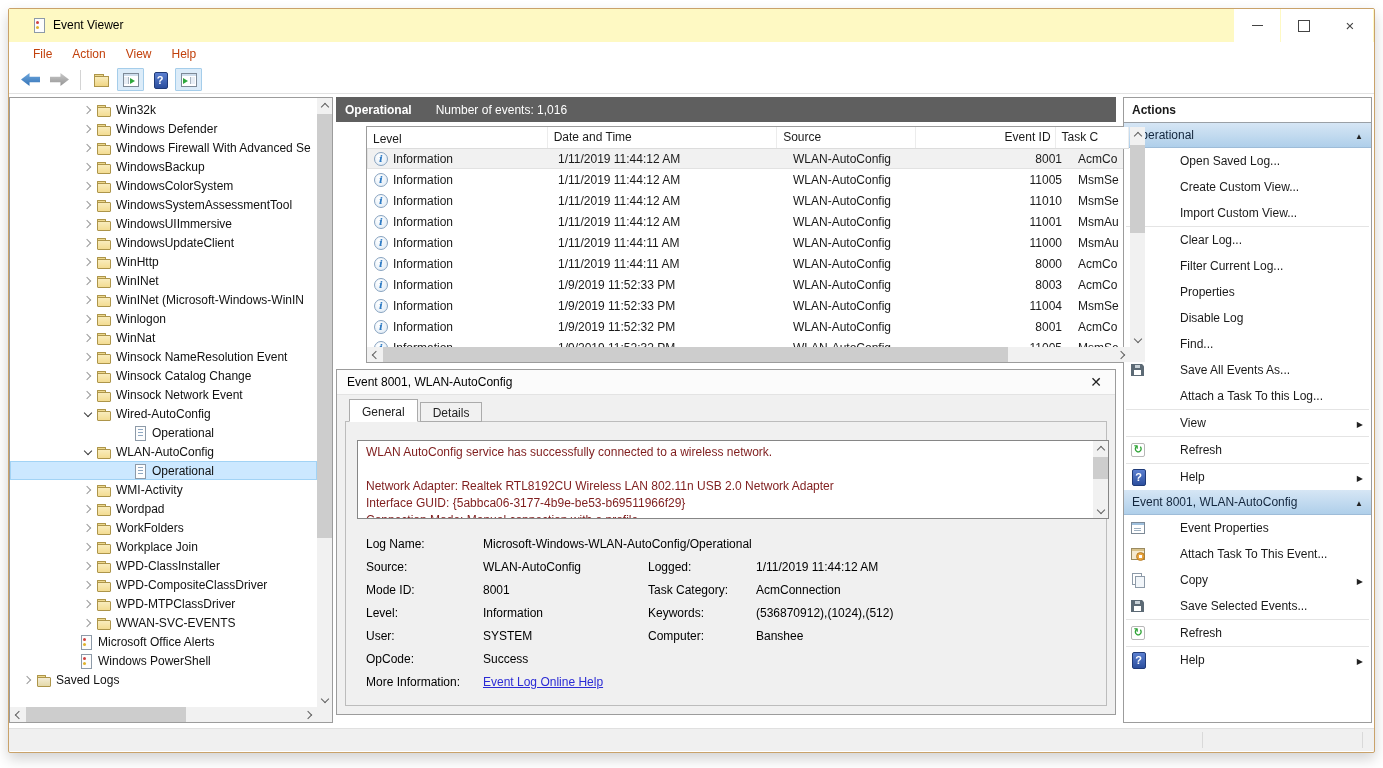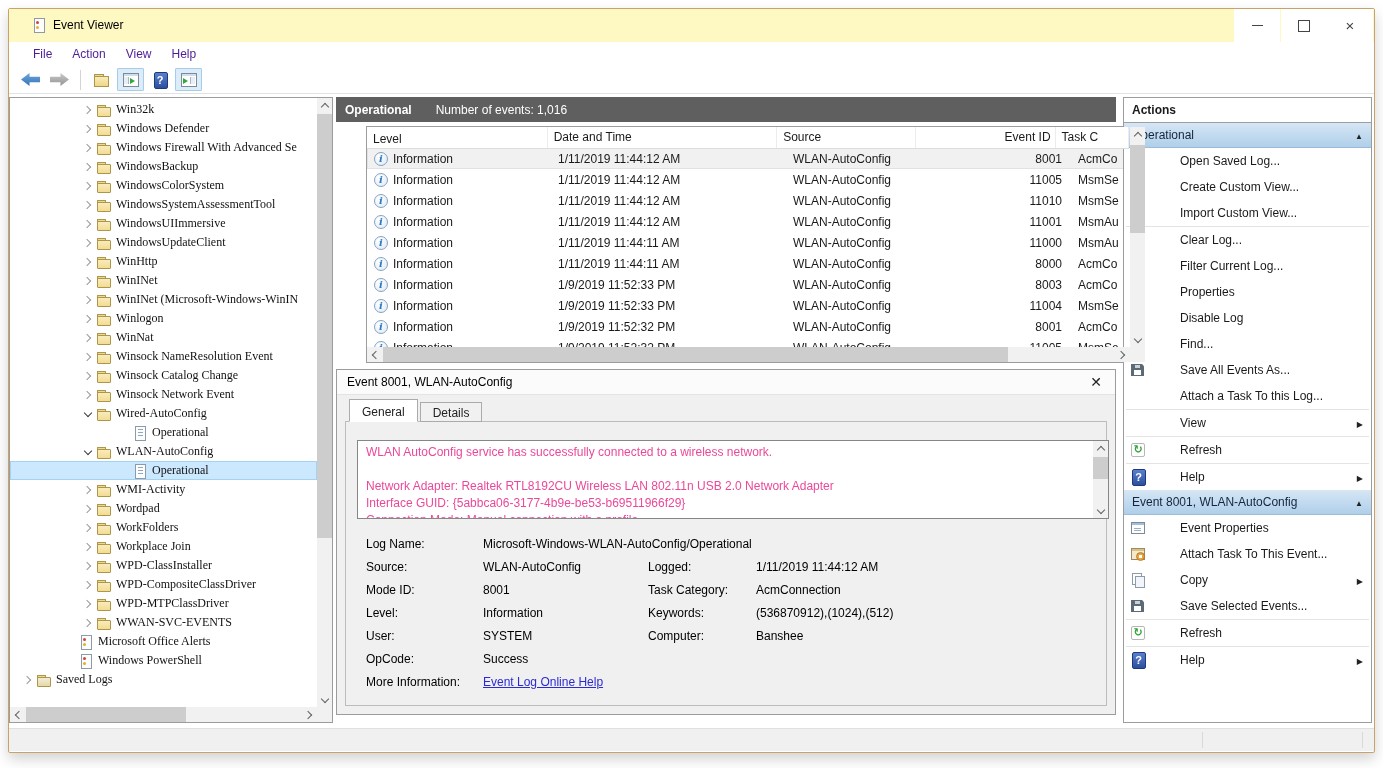--- a/index.html
+++ b/index.html
@@ -11,29 +11,29 @@
   .titlebar{position:absolute;left:0;top:0;right:0;height:33px;background:#fef9c3;}
   .apptitle{position:absolute;left:44px;top:9px;font-size:12px;color:#000;}
   .winbtn{position:absolute;top:0;width:46px;height:33px;border:none;background:#fff;cursor:pointer;
     display:flex;align-items:center;justify-content:center;color:#333;}
   .winbtn.min{right:94px}.winbtn.max{right:47px}.winbtn.cls{right:1px}
   .glyph-min{width:11px;height:1px;background:#444;display:block}
   .glyph-max{width:10px;height:10px;border:1px solid #444;display:block}
   .glyph-cls{font-size:15px;line-height:15px;color:#444}
   
   .menubar{position:absolute;left:0;top:33px;right:0;height:24px;background:#fff;display:flex;align-items:center;padding-left:14px;}
-  .menu-item{padding:4px 10px;color:#4c1d95;cursor:default;}
+  .menu-item{padding:4px 10px;color:#c2410c;cursor:default;}
   
   .toolbar{position:absolute;left:0;top:57px;right:0;height:27px;background:#fff;border-bottom:1px solid #e2e2e2;
     display:flex;align-items:center;padding-left:8px;gap:2px;}
   .tbtn{width:27px;height:23px;border:1px solid transparent;background:transparent;display:flex;align-items:center;justify-content:center;padding:0;}
   .tbtn.hl{background:#dcecf9;border:1px solid #a5cdea;border-radius:1px;}
   .tsep{width:1px;height:20px;background:#d4d4d4;margin:0 5px;}
   
-  .tree-pane{position:absolute;left:0;top:88px;width:324px;height:626px;background:#fff;border:1px solid #9c9c9c;box-sizing:border-box;overflow:hidden;font-family:Liberation Serif, serif;}
+  .tree-pane{position:absolute;left:0;top:88px;width:324px;height:626px;background:#fff;border:1px solid #9c9c9c;box-sizing:border-box;overflow:hidden;}
   .mid-pane{position:absolute;left:327px;top:88px;width:780px;height:626px;}
   .act-pane{position:absolute;left:1114px;top:88px;width:249px;height:626px;background:#fff;border:1px solid #9c9c9c;box-sizing:border-box;overflow:hidden;}
   
   .tree-scroll{position:absolute;left:0;top:0;right:15px;bottom:15px;overflow:hidden;padding-top:2px;}
   .tree-row{height:19px;display:flex;align-items:center;white-space:nowrap;cursor:default;}
   .tree-row .lbl{padding-left:4px;color:#111;}
   .tree-row.selected .lbl{}
   .tree-row.selected{background:#cce8ff;box-shadow:inset 0 0 0 1px #a2d3f5;}
   .pad-deep{padding-left:70px}.pad-child{padding-left:106px}.pad-mid{padding-left:52px}.pad-root{padding-left:10px}
   .chevbox{width:16px;height:16px;display:flex;align-items:center;justify-content:center;flex:none;}
@@ -107,21 +107,21 @@
   .details{position:absolute;left:0;top:272px;width:100%;height:346px;background:#f0f0f0;border:1px solid #9c9c9c;box-sizing:border-box;}
   .dhead{position:absolute;left:0;top:0;right:0;height:25px;background:#fbfbfb;border-bottom:1px solid #e3e3e3;display:flex;align-items:center;padding:0 10px;box-sizing:border-box;}
   .dhead .ttl{flex:1;color:#000;}
   .dclose{width:18px;height:18px;border:none;background:transparent;font:bold 14px/16px "DejaVu Sans",sans-serif;color:#222;cursor:pointer;padding:0;}
   .tabs{position:absolute;left:12px;top:30px;height:22px;display:flex;align-items:flex-end;z-index:2;}
   .tab{box-sizing:border-box;padding:3px 12px 4px;border:1px solid #ababab;background:#f1f1f1;color:#222;margin-right:2px;height:20px;cursor:pointer;}
   .tab.active{background:#fff;height:23px;border-bottom:1px solid #fff;padding-top:5px;}
   .tabpanel{position:absolute;left:8px;right:8px;top:51px;bottom:8px;border:1px solid #bcbcbc;background:#f0f0f0;}
   .msgbox{position:absolute;left:11px;top:18px;width:752px;height:79px;background:#fff;border:1px solid #868686;box-sizing:border-box;overflow:hidden;}
   .msgtxt{position:absolute;left:0;top:0;right:16px;bottom:0;padding:3px 8px;overflow:hidden;}
-  .mline{height:17px;line-height:17px;white-space:nowrap;overflow:hidden;color:#ec4899;}
+  .mline{height:17px;line-height:17px;white-space:nowrap;overflow:hidden;color:#7f1d1d;}
   .fields{position:absolute;left:20px;top:110px;right:12px;}
   .frow{display:flex;height:23px;align-items:center;white-space:nowrap;}
   .fl{width:117px;flex:none;color:#000;}
   .fv{width:165px;flex:none;color:#000;overflow:hidden;}
   .fv.wide{width:auto;flex:1;}
   .fl2{width:108px;flex:none;color:#000;}
   .fv2{flex:1;color:#000;overflow:hidden;}
   a.link{color:#2b2bd5;text-decoration:underline;cursor:pointer;}
   
   .atitle{height:24px;line-height:24px;font-weight:bold;padding-left:8px;border-bottom:1px solid #9aa0a6;background:#fff;}

